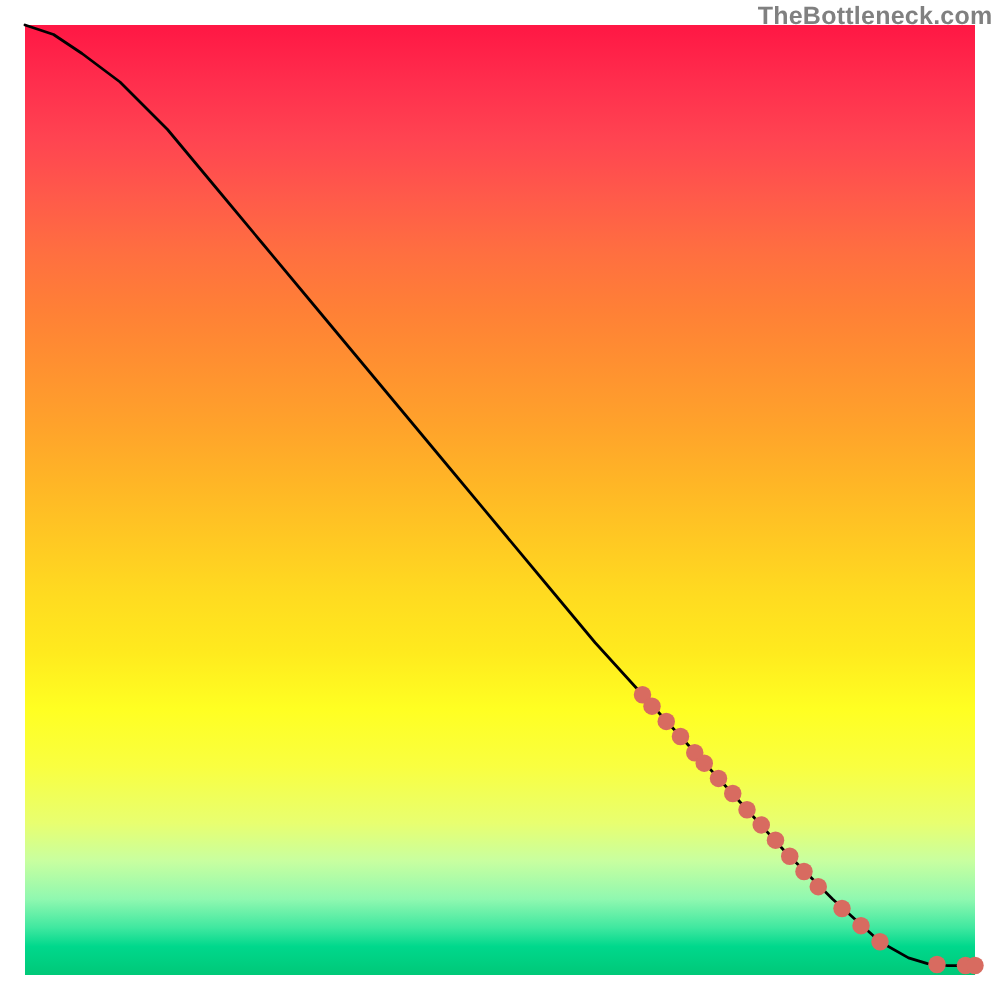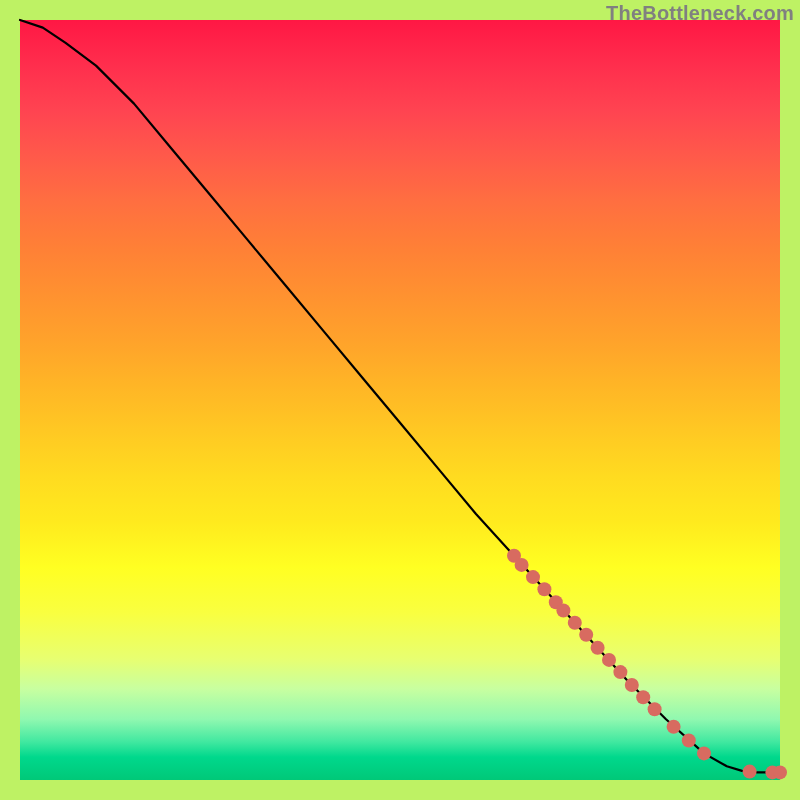--- a/index.html
+++ b/index.html
@@ -9,21 +9,21 @@
     height: 800px;
     background: #000;
     overflow: hidden;
   }
   .frame {
     position: absolute;
     left: 0;
     top: 0;
     width: 800px;
     height: 800px;
-    background: #bef264;
+    background: #ffffff;
   }
   .plot {
     position: absolute;
     left: 20px;
     top: 20px;
     width: 760px;
     height: 760px;
     
     background: linear-gradient(to bottom,
       #ff1744 0%,

